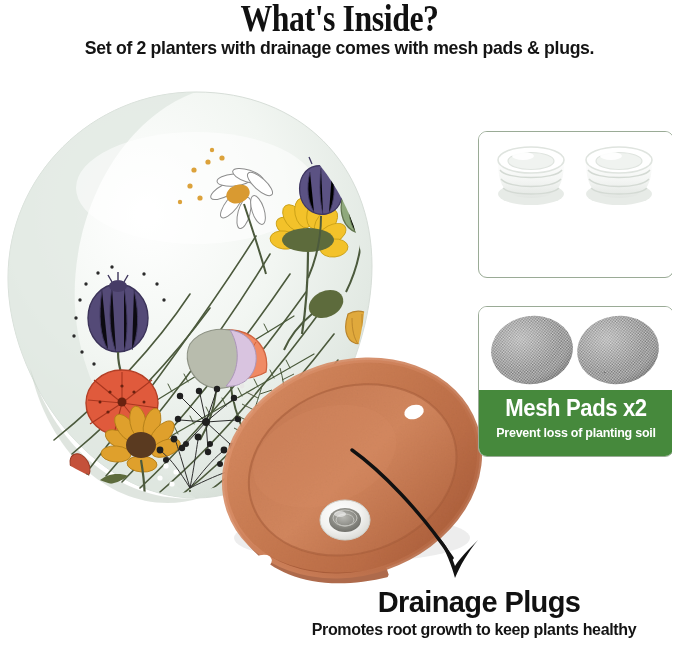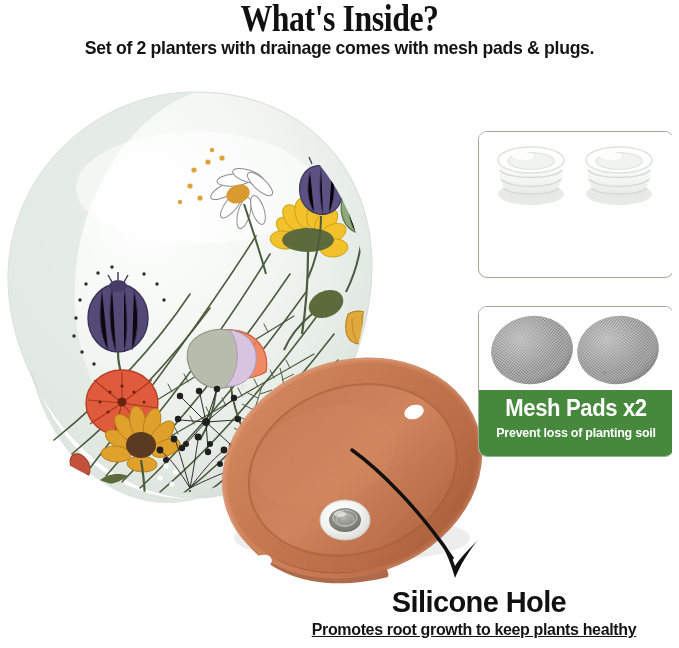--- a/index.html
+++ b/index.html
@@ -134,21 +134,20 @@
     left: 269px;
     top: 620px;
     width: 410px;
     text-align: center;
     font-family: "Liberation Sans", sans-serif;
     font-weight: bold;
     font-size: 16px;
     line-height: 20px;
     letter-spacing: -0.35px;
     color: #141414;
-    text-decoration: underline;
   }
 
   .arrow-layer {
     position: absolute;
     left: 0; top: 0;
     width: 679px; height: 648px;
     pointer-events: none;
   }
 </style>
 </head>
@@ -648,16 +647,16 @@
       <div class="card-sub">Prevent loss of planting soil</div>
     </div>
   </div>
 
   <svg class="arrow-layer" viewBox="0 0 679 648">
     <path d="M 352 450 C 380 470, 420 510, 452 558" fill="none" stroke="#111111" stroke-width="3.4" stroke-linecap="round"></path>
     <path d="M 438 536 C 446 552, 452 566, 455 578 C 460 566, 468 552, 478 540
              C 468 550, 460 558, 455 566 C 452 556, 446 544, 438 536 Z" fill="#111111"></path>
   </svg>
 
-  <div class="annot-title">Silicone Hole</div>
+  <div class="annot-title">Drainage Plugs</div>
   <div class="annot-sub">Promotes root growth to keep plants healthy</div>
 
 </div>
 
 </body></html>

